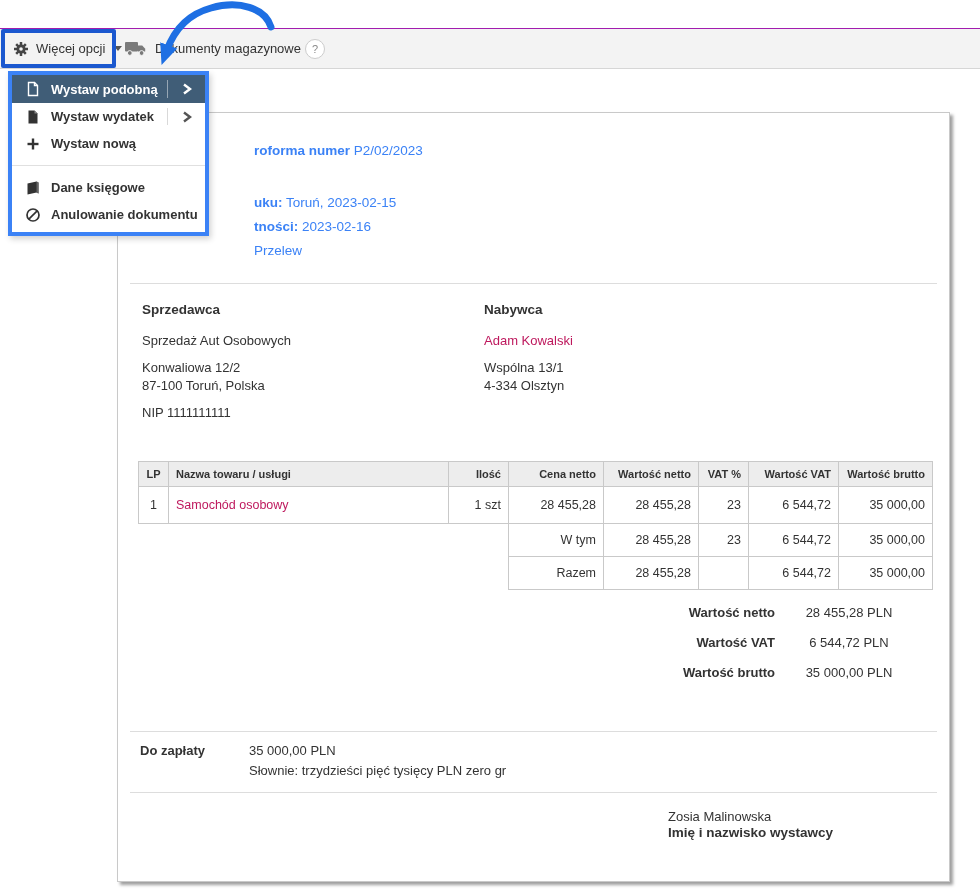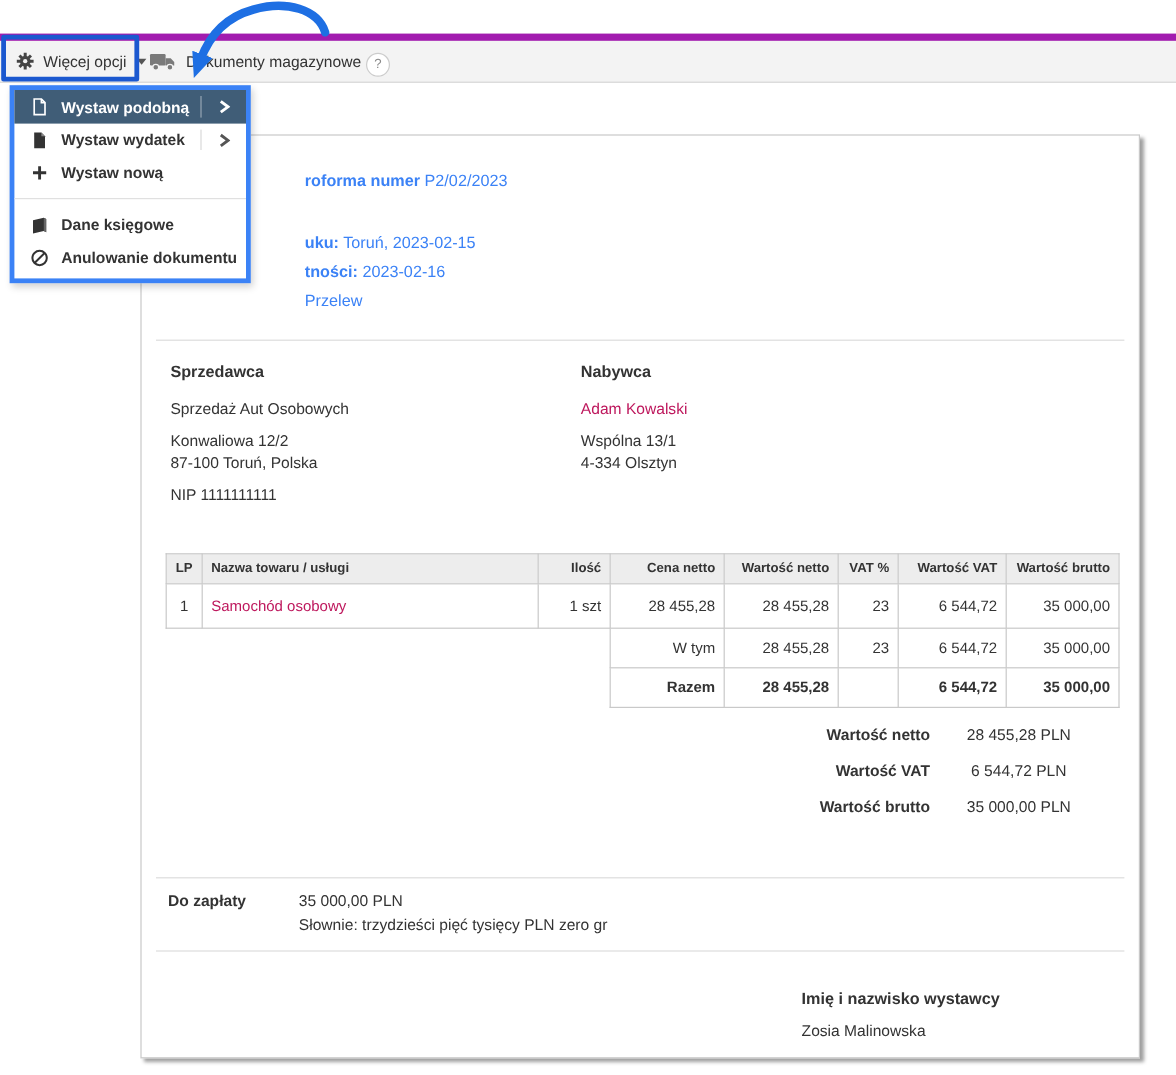--- a/index.html
+++ b/index.html
@@ -2,21 +2,21 @@
 <html><head>
 <meta charset="utf-8">
 <style>
   html,body{margin:0;padding:0;background:#fff;}
   body{font-family:"Liberation Sans", sans-serif; color:#333;}
   #stage{position:relative;width:980px;height:896px;background:#fff;overflow:hidden;}
   .abs{position:absolute;}
 
   
   .toolbar{position:absolute;left:0;top:28px;width:980px;height:41px;background:#f3f3f3;
-           border-top:6px solid #a21caf;border-bottom:1px solid #d6d6d6;box-sizing:border-box;}
+           border-top:1px solid #a21caf;border-bottom:1px solid #d6d6d6;box-sizing:border-box;}
   .tb-btn{position:absolute;top:0;height:100%;display:flex;align-items:center;gap:7px;
           font-size:13px;color:#333;cursor:pointer;}
   .tb-more{left:13px;}
   .tb-docs{left:124px;}
   .caret-down{width:0;height:0;border-left:4px solid transparent;border-right:4px solid transparent;
               border-top:5px solid #555;display:inline-block;margin-left:2px;}
   .help-circle{position:absolute;left:305px;top:10px;width:20px;height:20px;border-radius:50%;
                background:#fff;border:1px solid #ccc;color:#8a8a8a;font-size:11px;display:flex;
                align-items:center;justify-content:center;box-sizing:border-box;cursor:pointer;}
   .icon16{width:16px;height:16px;display:inline-block;}
@@ -52,33 +52,33 @@
   table.items{position:absolute;left:20px;top:348px;width:794px;border-collapse:collapse;
               font-size:12.5px;color:#333;table-layout:fixed;}
   table.items th{background:#ededed;border:1px solid #c9c9c9;font-size:11px;font-weight:bold;
                  padding:6px 7px;white-space:nowrap;overflow:hidden;}
   table.items td{border:1px solid #c9c9c9;padding:11px 7px;background:#fff;}
   table.items .num{text-align:right;white-space:nowrap;}
   table.items .ctr{text-align:center;}
   table.items .lft{text-align:left;}
   table.items tr.sub td{padding:9px 7px;}
   table.items td.void{border:none;background:transparent;}
-  table.items .bold{font-weight:bold;}
+  table.items .bold{font-weight:normal;}
 
   .summary{position:absolute;right:26px;top:484px;font-size:13px;}
   .sum-row{display:flex;height:30px;align-items:center;}
   .sum-label{width:160px;text-align:right;font-weight:bold;}
   .sum-value{width:148px;text-align:center;white-space:nowrap;}
 
   .pay-label{position:absolute;left:22px;top:630px;font-size:13px;font-weight:bold;}
   .pay-amount{position:absolute;left:131px;top:630px;font-size:13px;}
   .pay-words{position:absolute;left:131px;top:650px;font-size:13px;}
 
   .issuer-label{position:absolute;left:550px;top:712px;font-size:13.5px;font-weight:bold;}
-  .issuer-name{position:absolute;left:550px;top:738px;font-size:13px;}
+  .issuer-name{position:absolute;left:550px;top:696px;font-size:13px;}
 </style>
 </head>
 <body>
 
 <div id="stage">
 
   <div class="toolbar">
     <div class="tb-btn tb-more">
       <span class="icon16">
         <svg viewBox="0 0 16 16" width="16" height="16">

